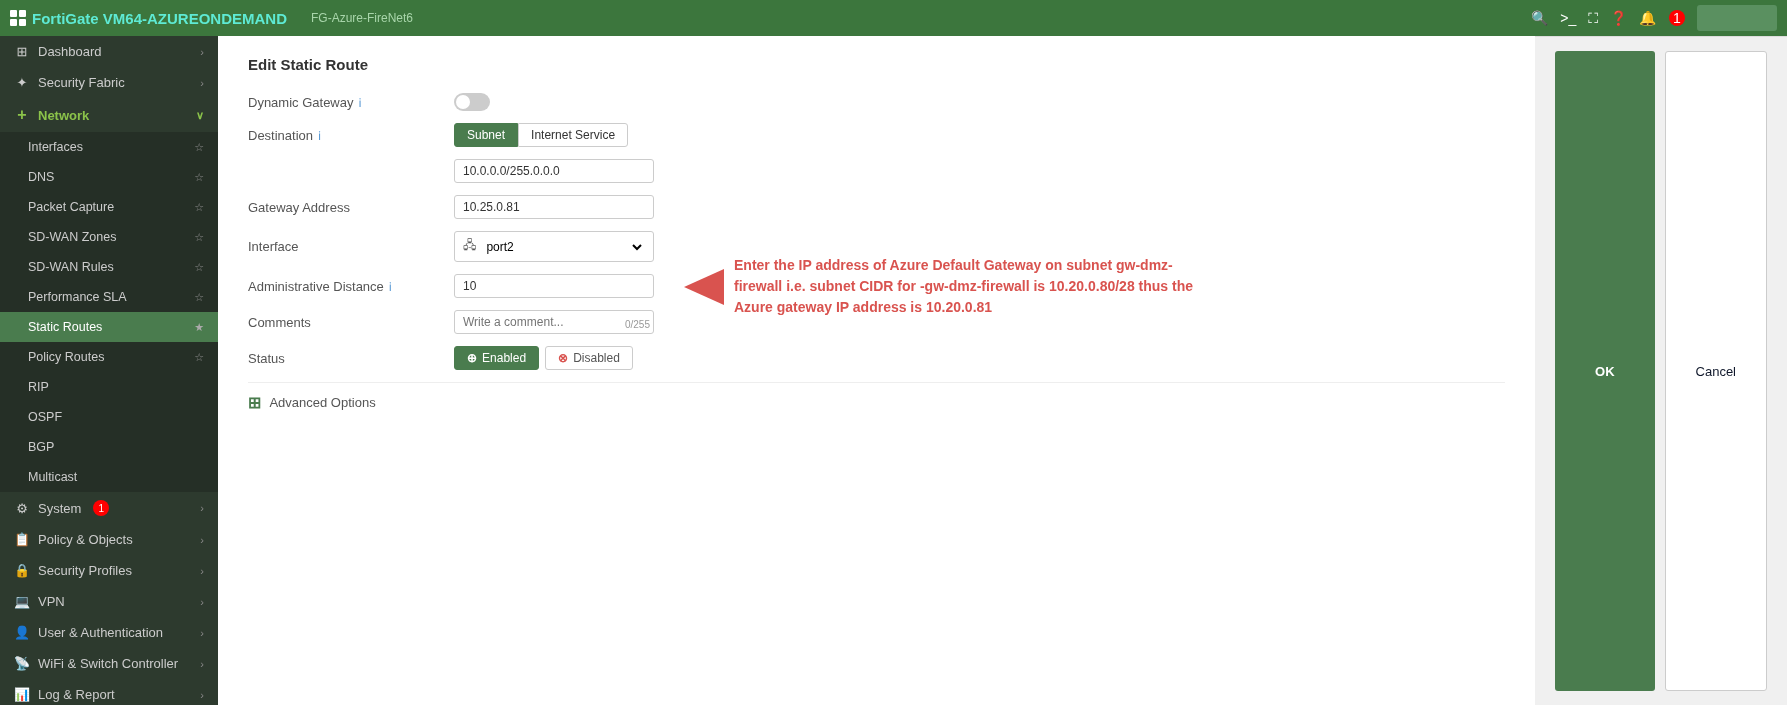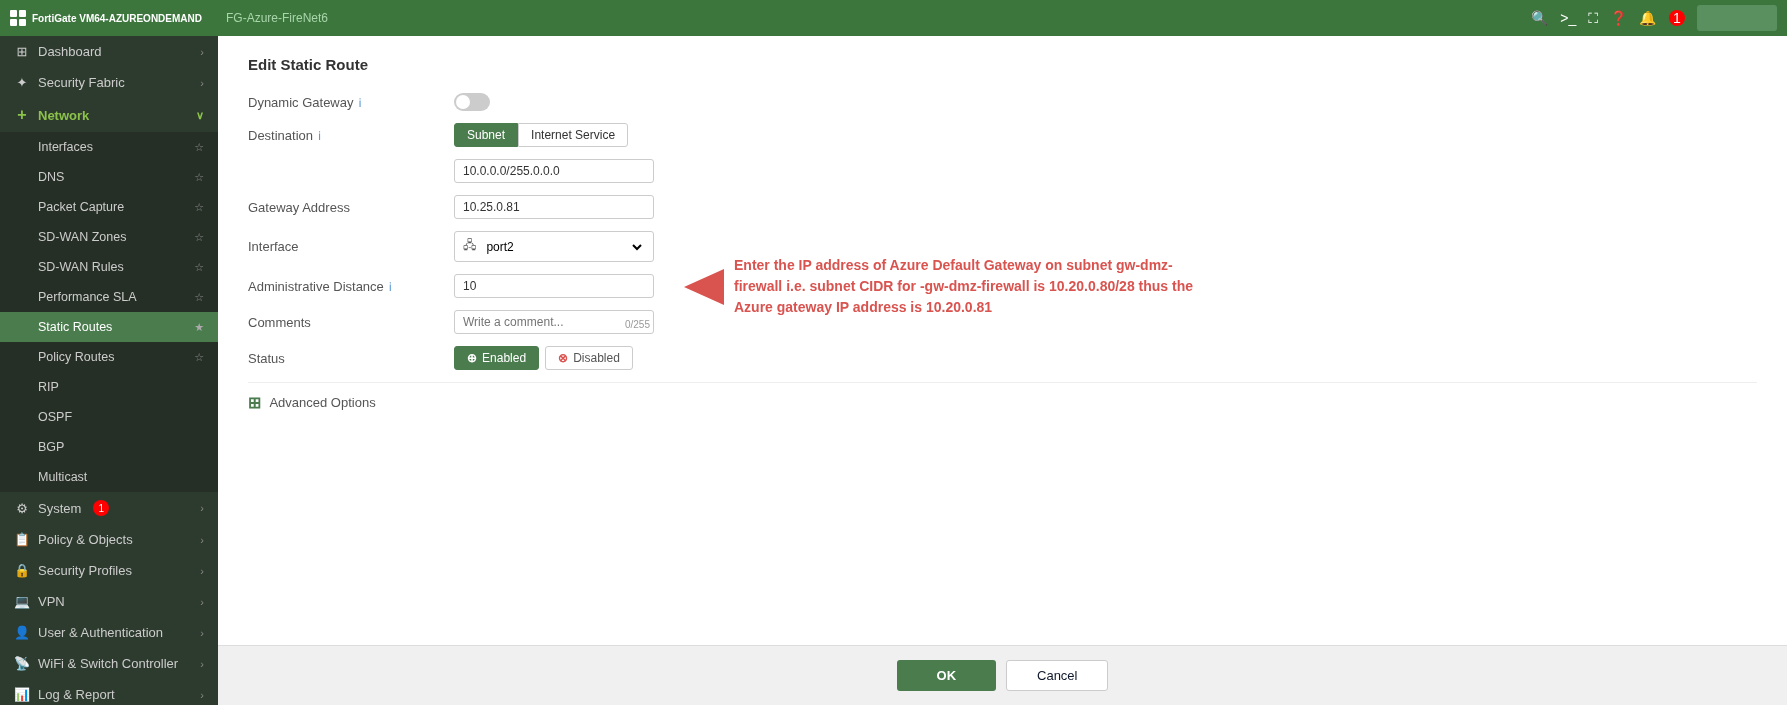--- a/index.html
+++ b/index.html
@@ -12,23 +12,23 @@
       display: flex;
       align-items: center;
       padding: 0 10px;
       flex-shrink: 0;
       gap: 10px;
     }
     .topbar-logo {
       display: flex;
       align-items: center;
       gap: 6px;
-      color: #ffffff;
+      color: #5eead4;
       font-weight: bold;
-      font-size: 10px;
+      font-size: 15px;
     }
     .logo-grid {
       display: grid;
       grid-template-columns: 1fr 1fr;
       gap: 2px;
       width: 16px;
       height: 16px;
     }
     .logo-grid span {
       background: #fff;
@@ -91,21 +91,21 @@
       position: relative;
     }
     .sidebar-item.active { background: #4a7c4e; color: #fff; }
     .sidebar-item.active-parent { color: #8bc34a; }
     .sidebar-item .chevron { margin-left: auto; font-size: 11px; color: #888; }
     .sidebar-item .icon { width: 16px; text-align: center; font-size: 13px; }
     .sidebar-sub {
       background: #252f26;
     }
     .sidebar-sub .sidebar-item {
-      padding-left: 38px;
+      padding-left: 28px;
       font-size: 12.5px;
       gap: 24px;
     }
     .sidebar-sub .sidebar-item.active {
       background: #4a7c4e;
       color: #fff;
     }
     .sidebar-sub .sidebar-item .star { margin-left: auto; color: #888; font-size: 11px; }
     .badge-red {
       background: red;
@@ -117,21 +117,21 @@
       display: flex;
       align-items: center;
       justify-content: center;
       margin-left: 4px;
     }
 
     
     .main-content {
       flex: 1;
       display: flex;
-      flex-direction: column;
+      flex-direction: row;
       overflow: hidden;
       background: #f5f5f5;
     }
 
     .form-area {
       flex: 1;
       background: #fff;
       padding: 20px 30px;
       overflow-y: auto;
     }

